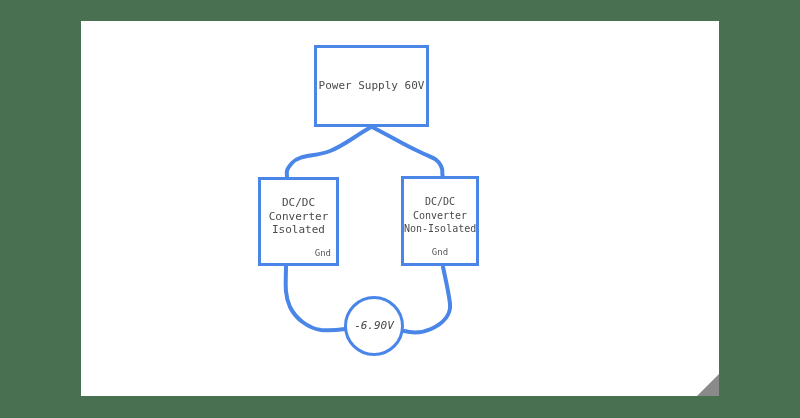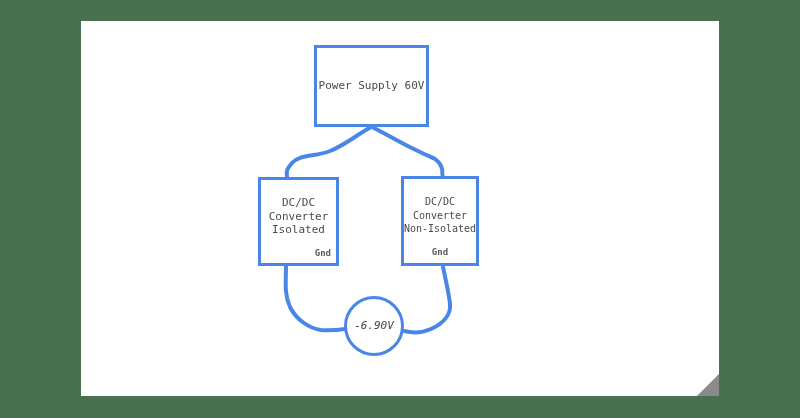--- a/index.html
+++ b/index.html
@@ -40,21 +40,20 @@
     height: 418px;
     pointer-events: none;
   }
   .node-box {
     position: absolute;
     box-sizing: border-box;
     background: #ffffff;
     border: 3px solid #4a86e8;
     display: flex;
     flex-direction: column;
-    align-items: center;
     justify-content: center;
   }
   .node-label {
     color: #4a4a4a;
     font-size: 11px;
     line-height: 13.5px;
     text-align: center;
     white-space: pre;
     letter-spacing: 0px;
   }
@@ -81,21 +80,20 @@
     justify-content: flex-start;
     padding-top: 16px;
   }
   #dcdc-nonisolated-box .node-label { font-size: 10px; }
   .gnd-label {
     position: absolute;
     right: 5px;
     bottom: 5px;
     font-size: 9px;
     color: #5a5a5a;
-    font-weight: bold;
   }
   #dcdc-nonisolated-box .gnd-label {
     right: auto;
     left: 0;
     right: 0;
     text-align: center;
     bottom: 6px;
   }
   #voltage-node-circle {
     position: absolute;

